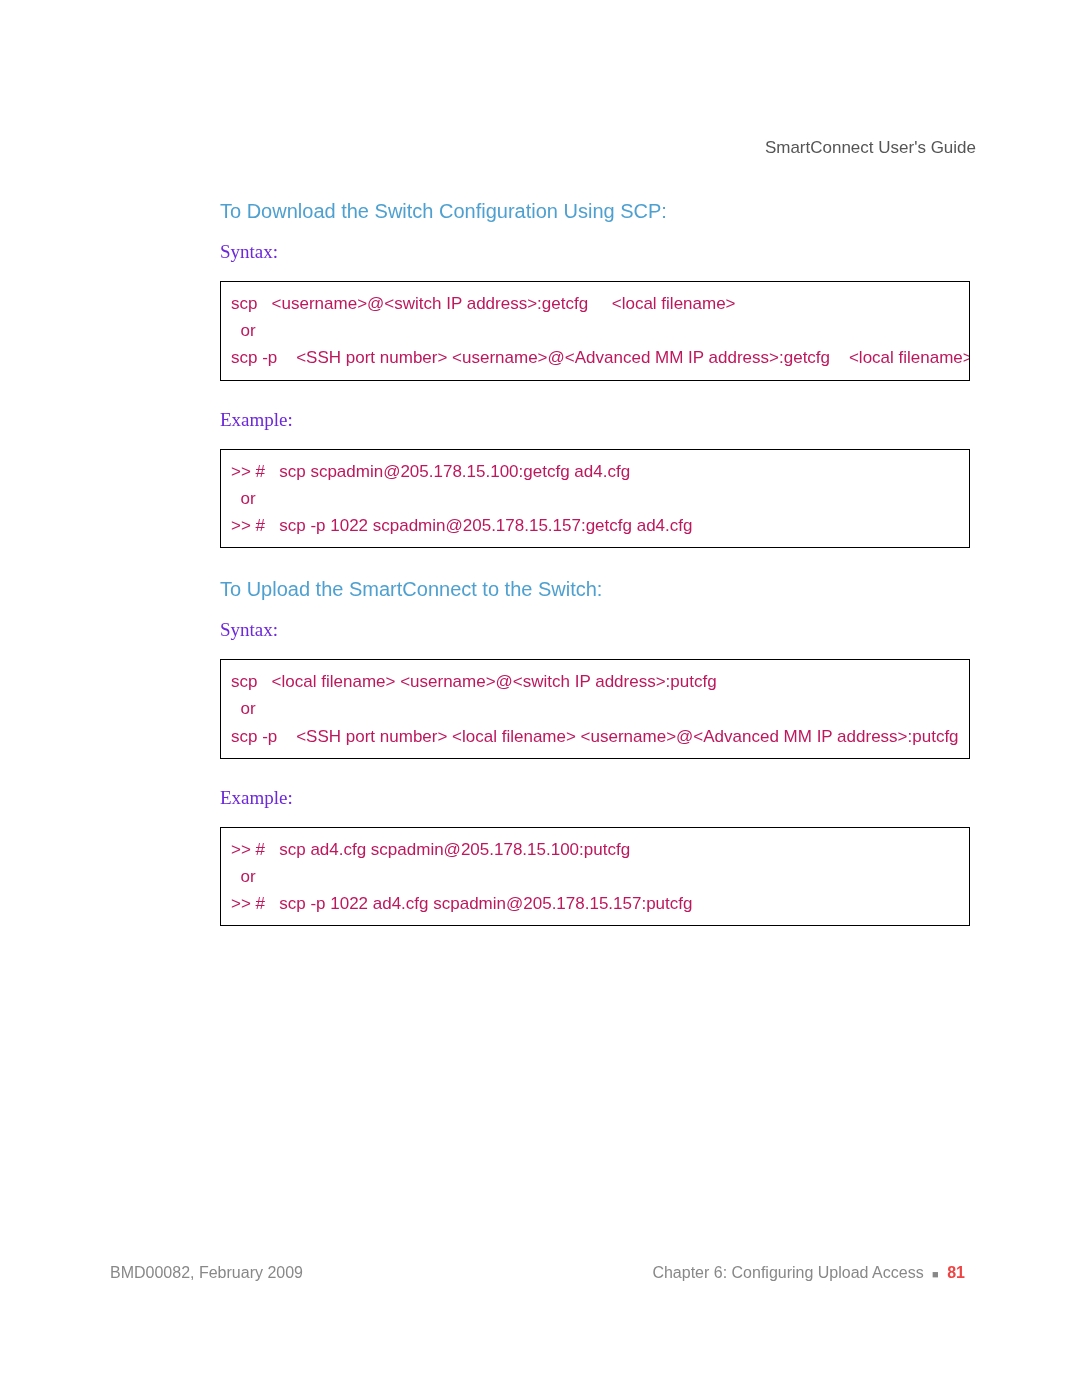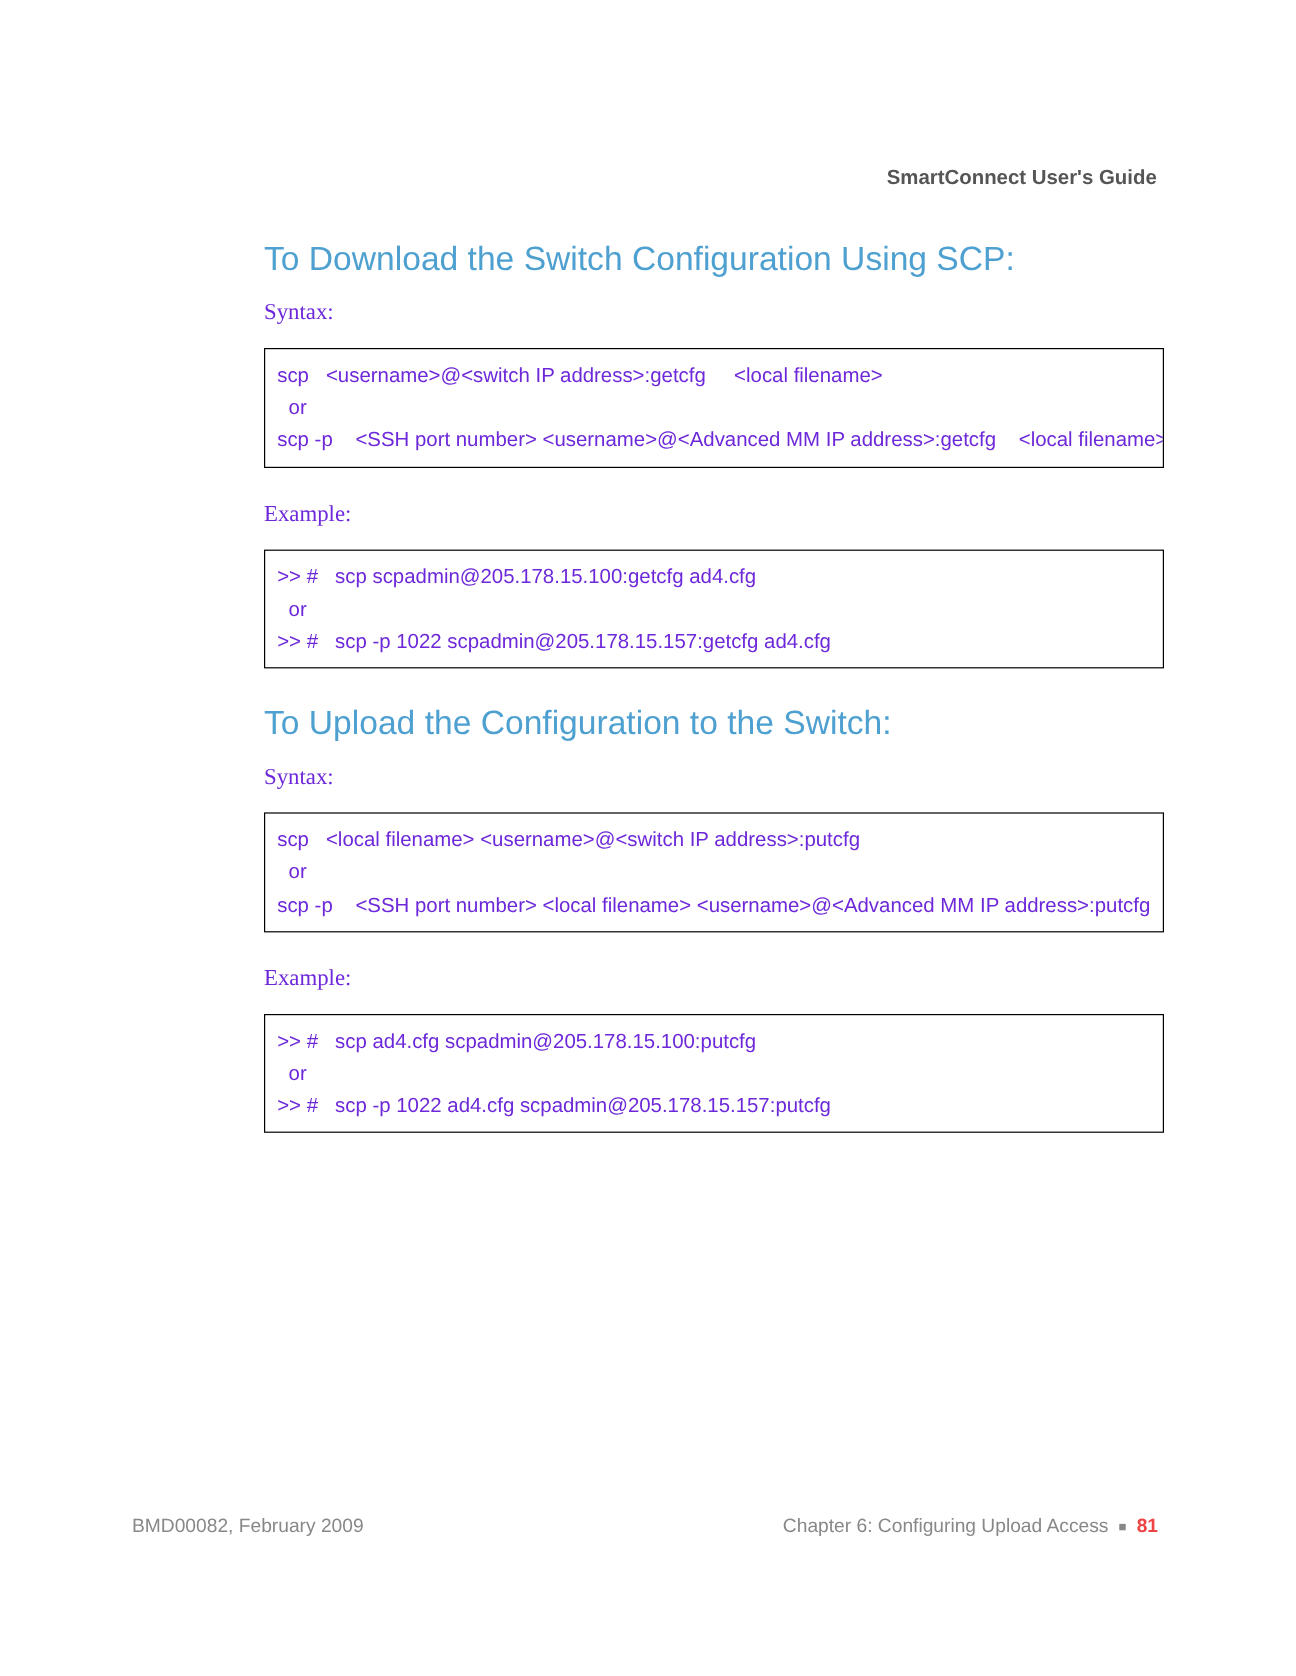--- a/index.html
+++ b/index.html
@@ -14,47 +14,47 @@
   }
   .page {
     padding: 140px 110px 60px 220px;
     box-sizing: border-box;
     height: 100%;
     position: relative;
   }
   .header-right {
     position: absolute;
     top: 138px;
-    right: 116px;
+    right: 104px;
     font-size: 17px;
-    font-weight: bold;
+    font-weight: normal;
     color: #555;
   }
   .section-heading {
-    font-size: 28px;
+    font-size: 20px;
     color: #4ea0d0;
     font-weight: normal;
     margin: 0 0 18px 0;
   }
   .body-label {
     font-family: "Times New Roman", Times, serif;
     font-size: 19px;
     color: #6d28d9;
     margin: 0 0 18px 0;
   }
   .content {
     margin-top: 60px;
   }
   .code-box {
     border: 1px solid #000;
     padding: 8px 10px;
     margin: 0 0 28px 0;
     font-family: Arial, Helvetica, sans-serif;
     font-size: 17px;
-    color: #6d28d9;
+    color: #be185d;
     line-height: 1.6;
     white-space: pre;
     overflow: hidden;
   }
   .footer {
     position: absolute;
     bottom: 115px;
     left: 110px;
     right: 115px;
     font-size: 16px;
@@ -96,21 +96,21 @@
       <div class="code-box">scp   &lt;username&gt;@&lt;switch IP address&gt;:getcfg     &lt;local filename&gt;
   or
 scp -p    &lt;SSH port number&gt; &lt;username&gt;@&lt;Advanced MM IP address&gt;:getcfg    &lt;local filename&gt;</div>
       <p class="body-label">Example:</p>
       <div class="code-box">&gt;&gt; #   scp scpadmin@205.178.15.100:getcfg ad4.cfg
   or
 &gt;&gt; #   scp -p 1022 scpadmin@205.178.15.157:getcfg ad4.cfg</div>
     </div>
 
     <div class="section-block">
-      <h2 class="section-heading">To Upload the Configuration to the Switch:</h2>
+      <h2 class="section-heading">To Upload the SmartConnect to the Switch:</h2>
       <p class="body-label">Syntax:</p>
       <div class="code-box">scp   &lt;local filename&gt; &lt;username&gt;@&lt;switch IP address&gt;:putcfg
   or
 scp -p    &lt;SSH port number&gt; &lt;local filename&gt; &lt;username&gt;@&lt;Advanced MM IP address&gt;:putcfg</div>
       <p class="body-label">Example:</p>
       <div class="code-box">&gt;&gt; #   scp ad4.cfg scpadmin@205.178.15.100:putcfg
   or
 &gt;&gt; #   scp -p 1022 ad4.cfg scpadmin@205.178.15.157:putcfg</div>
     </div>
 

